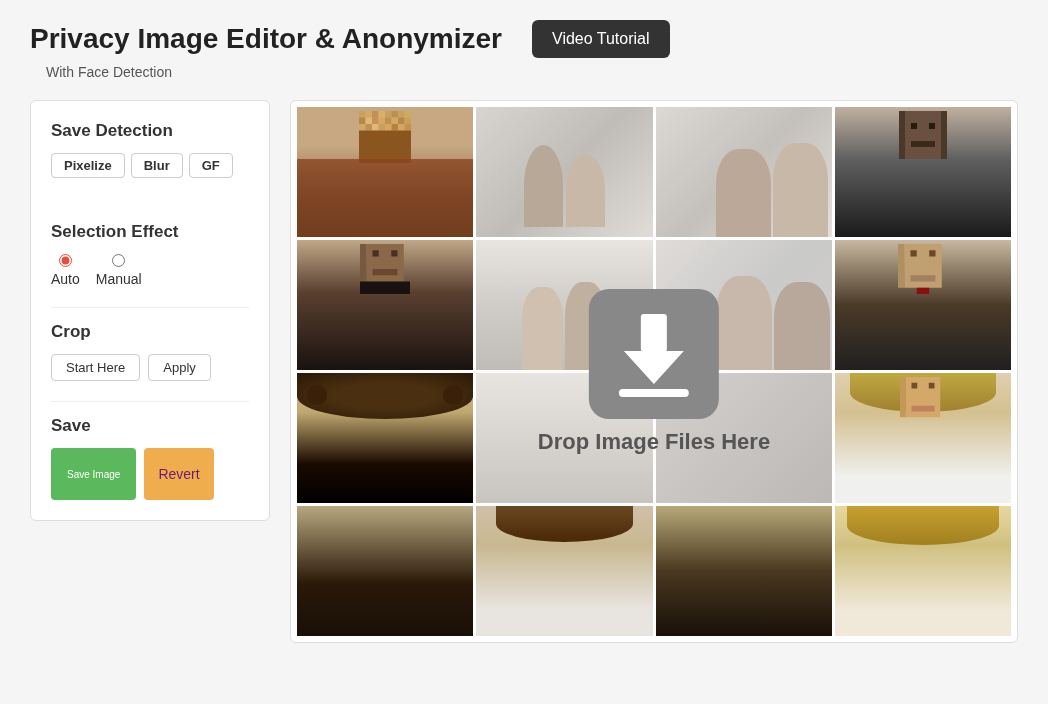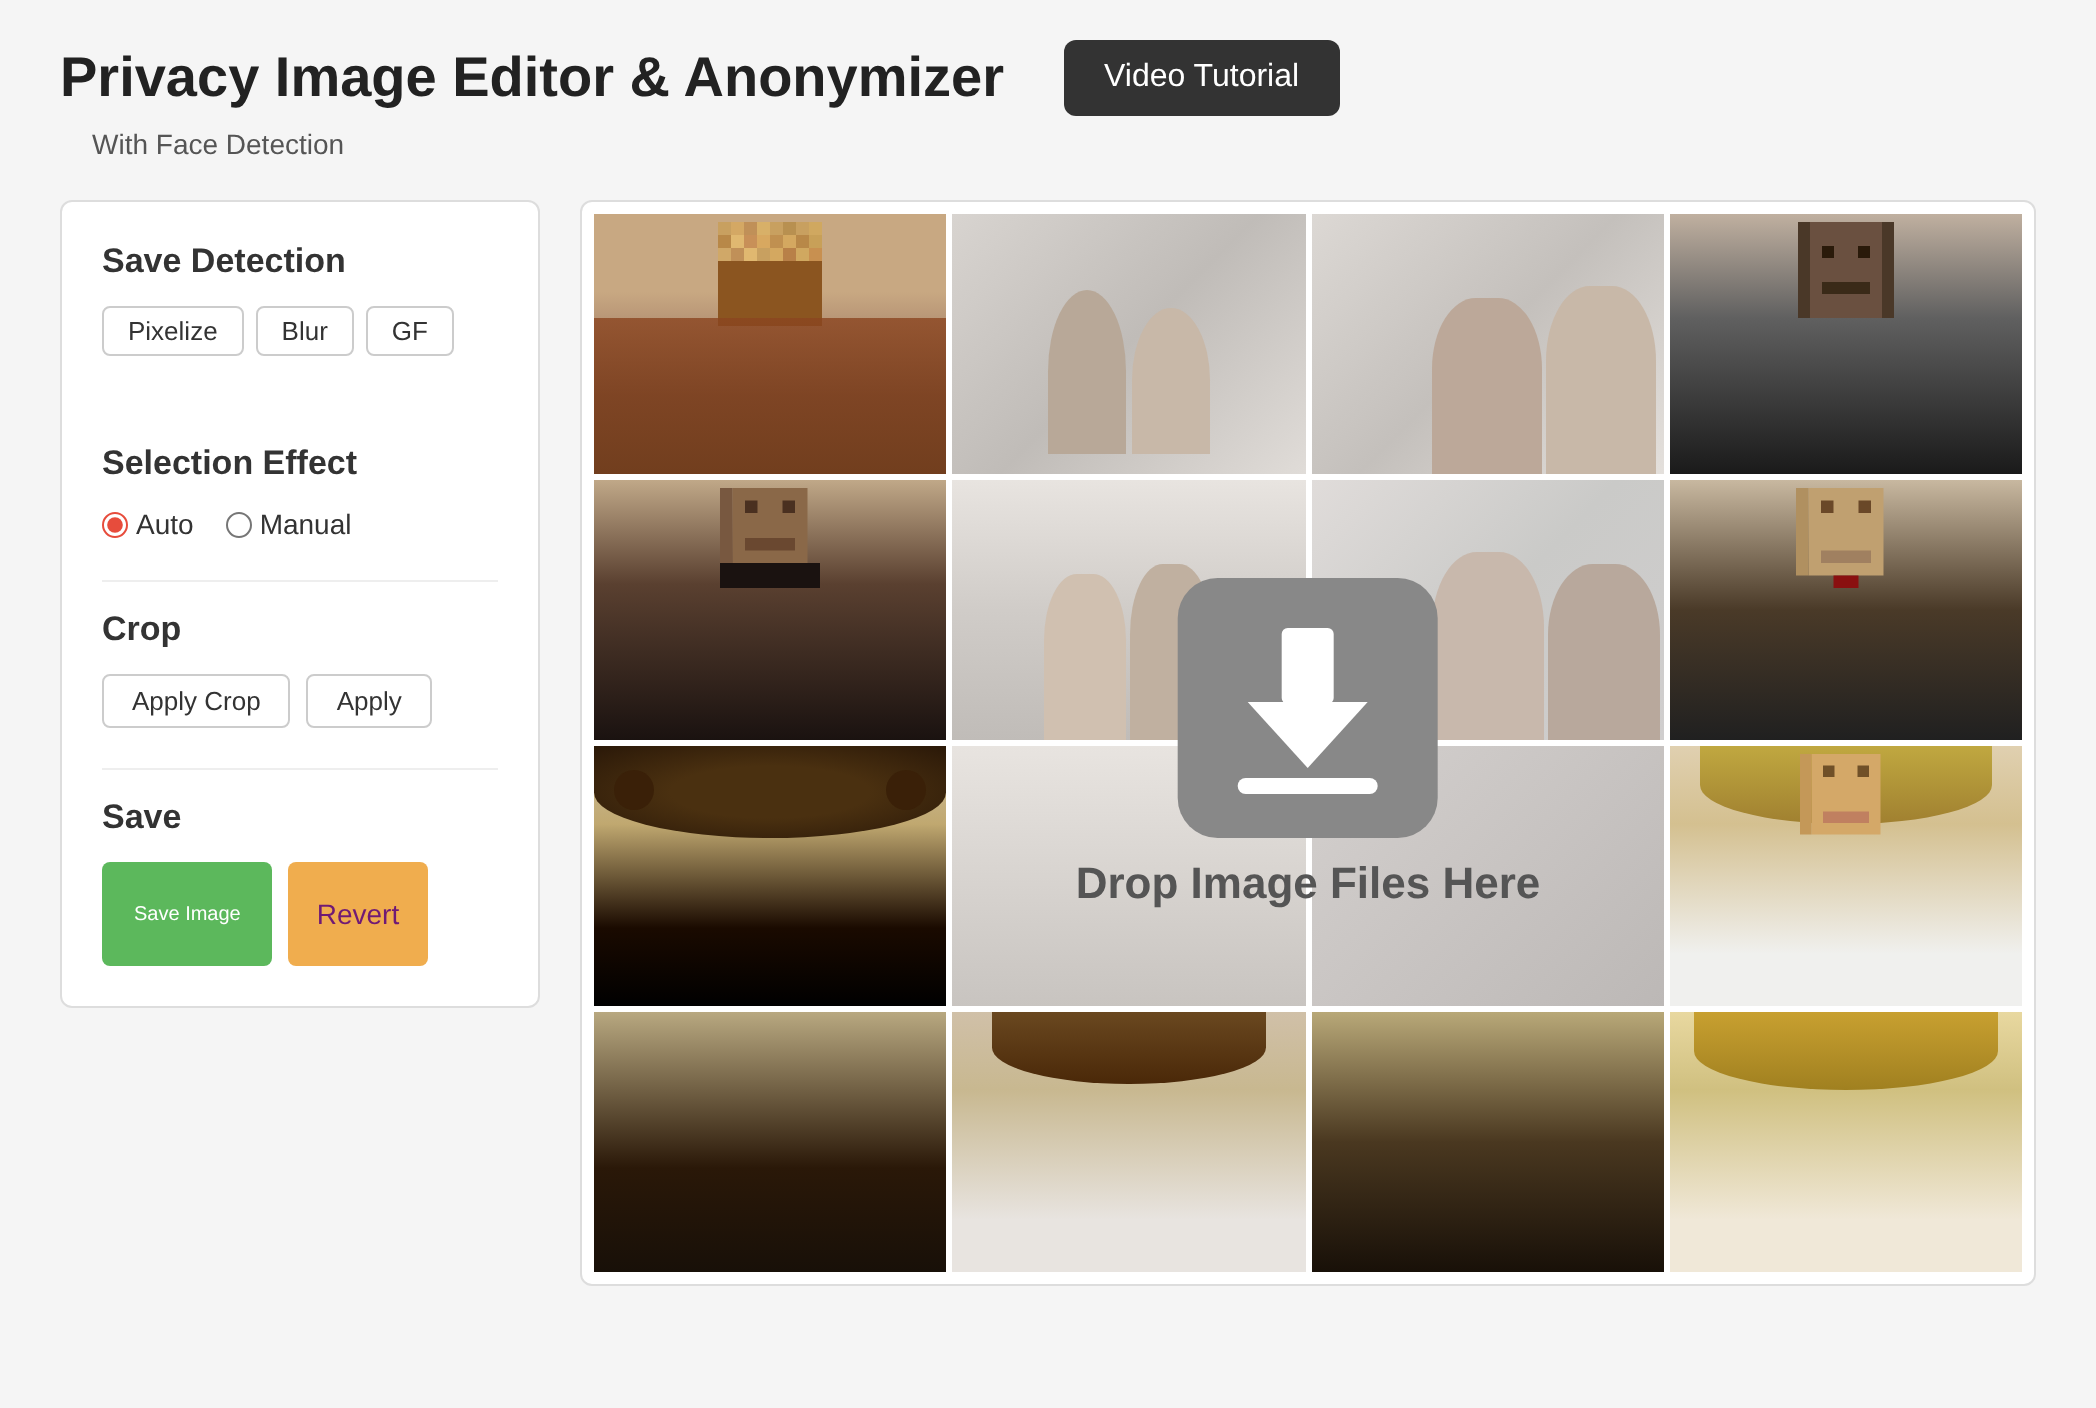--- a/index.html
+++ b/index.html
@@ -61,20 +61,21 @@
       margin-bottom: 20px;
     }
     .effect-btn {
       border: 1px solid #ccc;
       background: #fff;
       border-radius: 4px;
       padding: 4px 12px;
       font-size: 13px;
       cursor: pointer;
       color: #333;
+      font-weight: bold;
     }
     .divider {
       border: none;
       border-top: 1px solid #eee;
       margin: 4px 0 14px 0;
     }
     .selection-section {
       margin-bottom: 20px;
       margin-top: 44px;
     }
@@ -83,20 +84,21 @@
       gap: 16px;
       align-items: center;
       margin-top: 8px;
     }
     .radio-group label {
       display: flex;
       align-items: center;
       gap: 4px;
       font-size: 14px;
       cursor: pointer;
+      flex-direction: column;
     }
     .crop-section {
       margin-bottom: 20px;
     }
     .crop-buttons {
       display: flex;
       gap: 8px;
       margin-top: 10px;
     }
     .crop-btn {
@@ -239,21 +241,21 @@
           <span>Manual</span>
         </label>
       </div>
     </div>
 
     <hr class="divider">
 
     <div class="crop-section">
       <div class="sidebar-section-title">Crop</div>
       <div class="crop-buttons">
-        <button class="crop-btn">Apply Crop</button>
+        <button class="crop-btn">Start Here</button>
         <button class="crop-btn">Apply</button>
       </div>
     </div>
 
     <hr class="divider">
 
     <div class="save-section">
       <div class="sidebar-section-title">Save</div>
       <div class="save-buttons">
         <button class="save-image-btn">Save Image</button>

